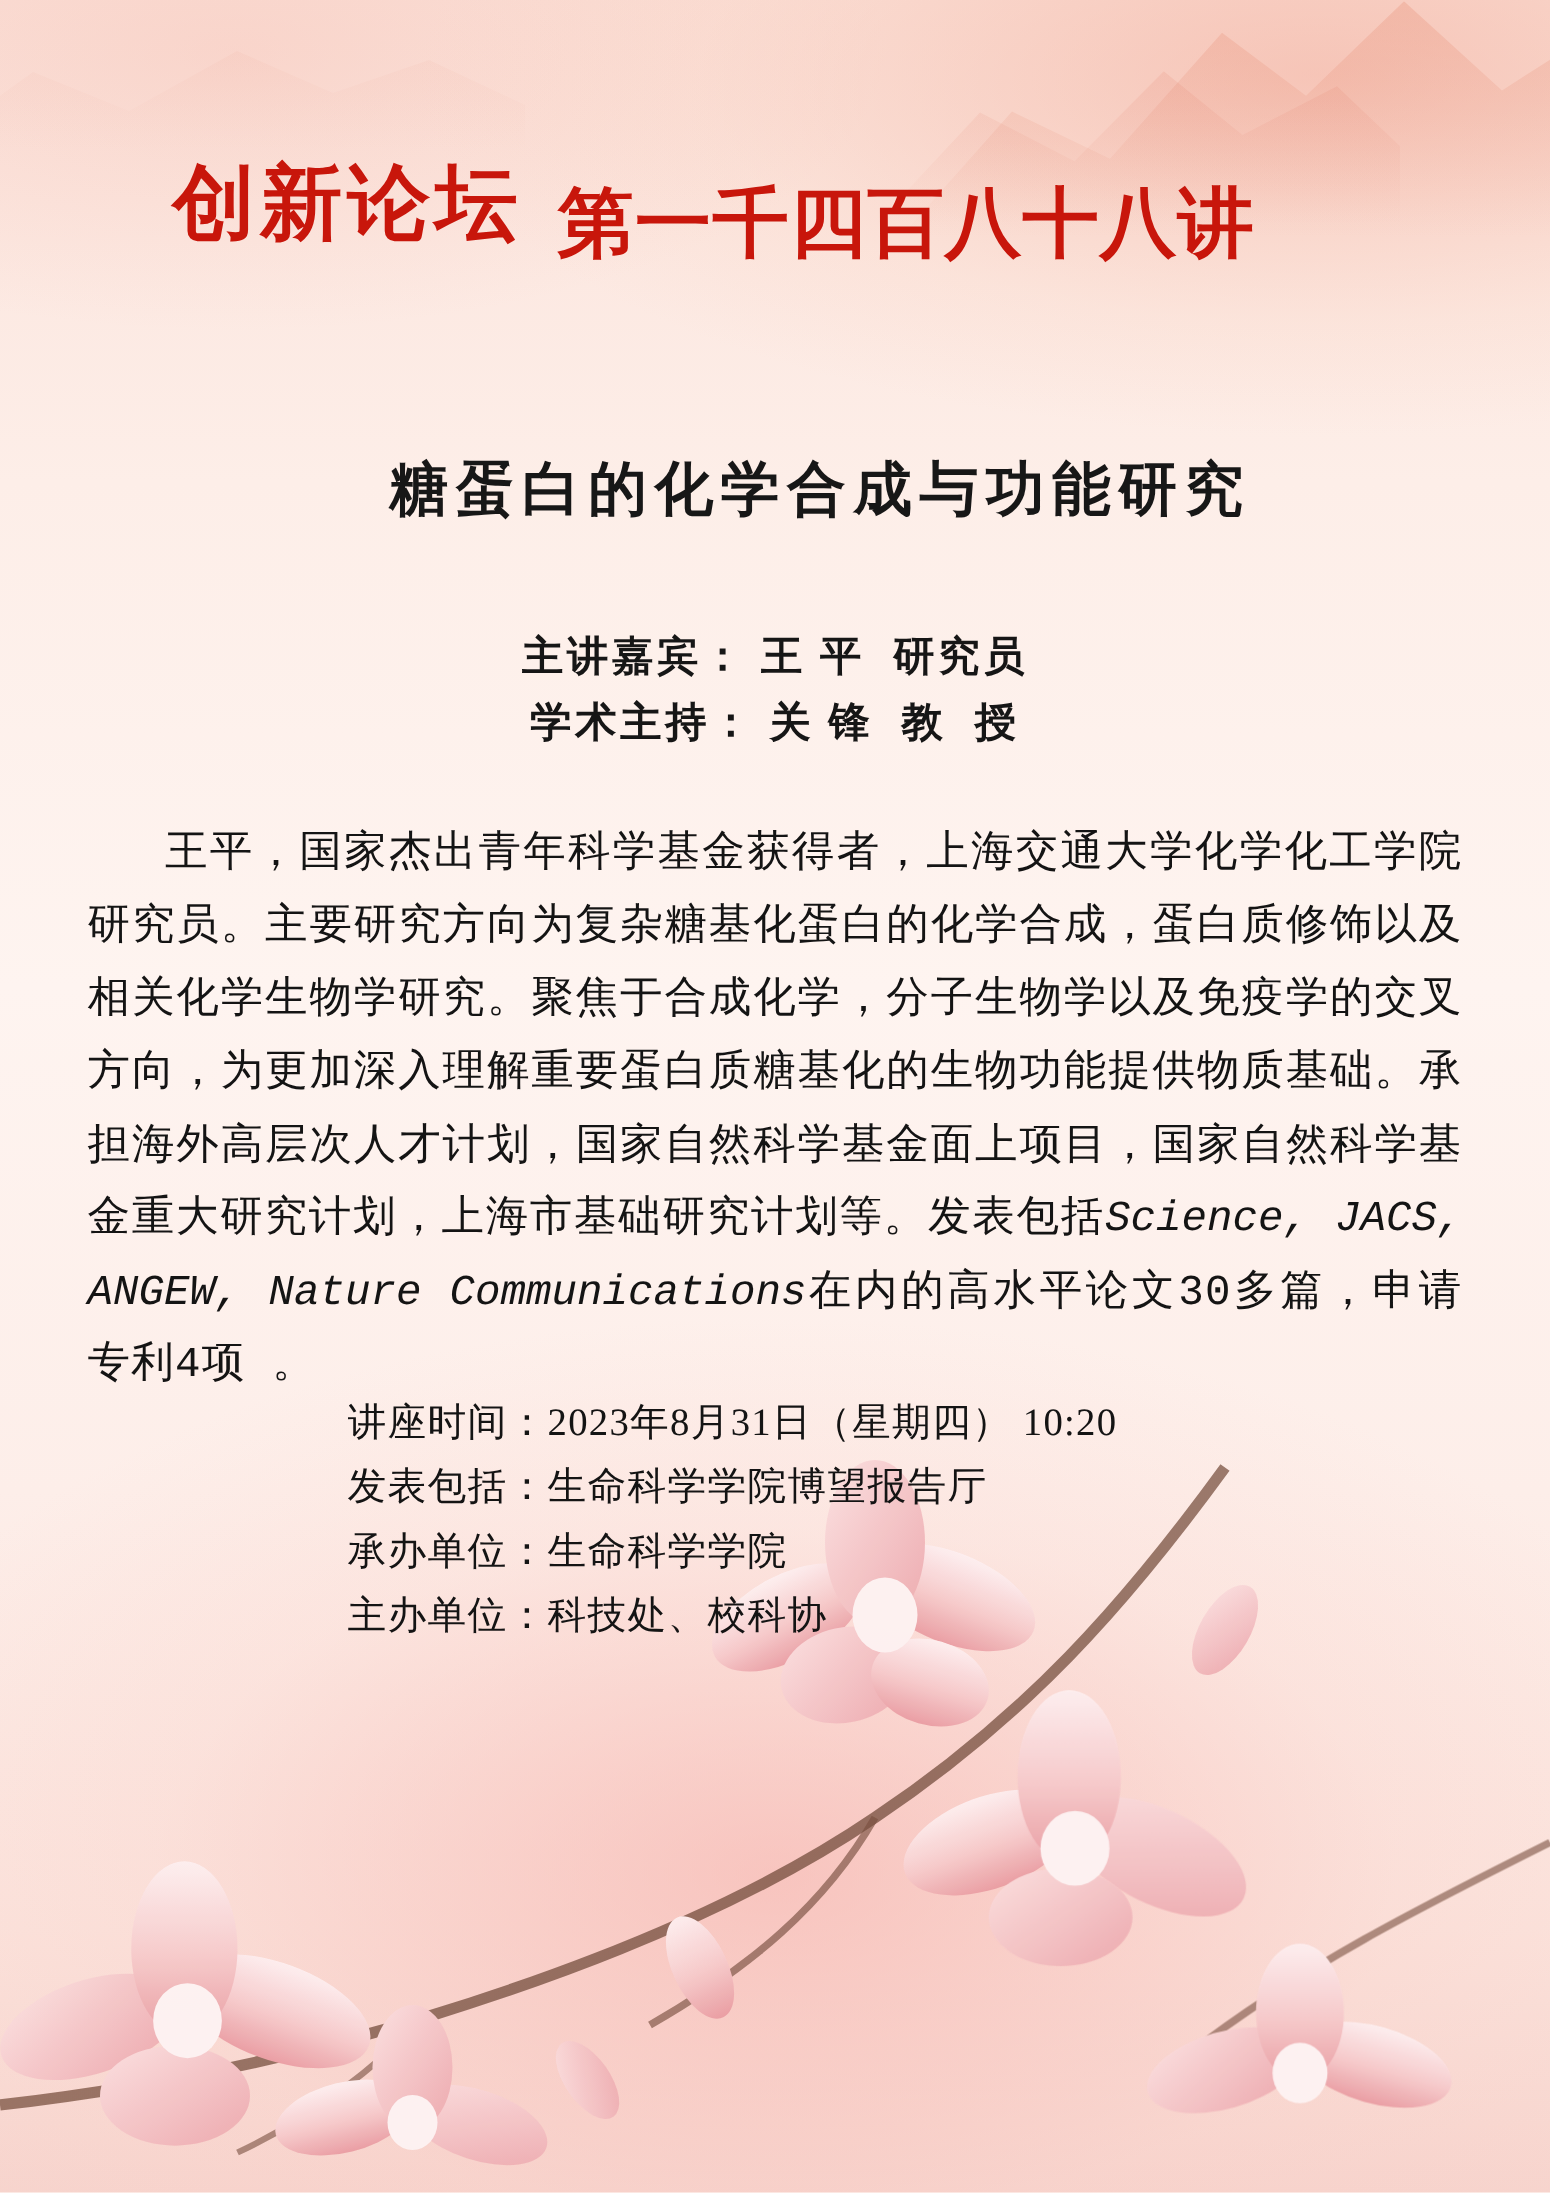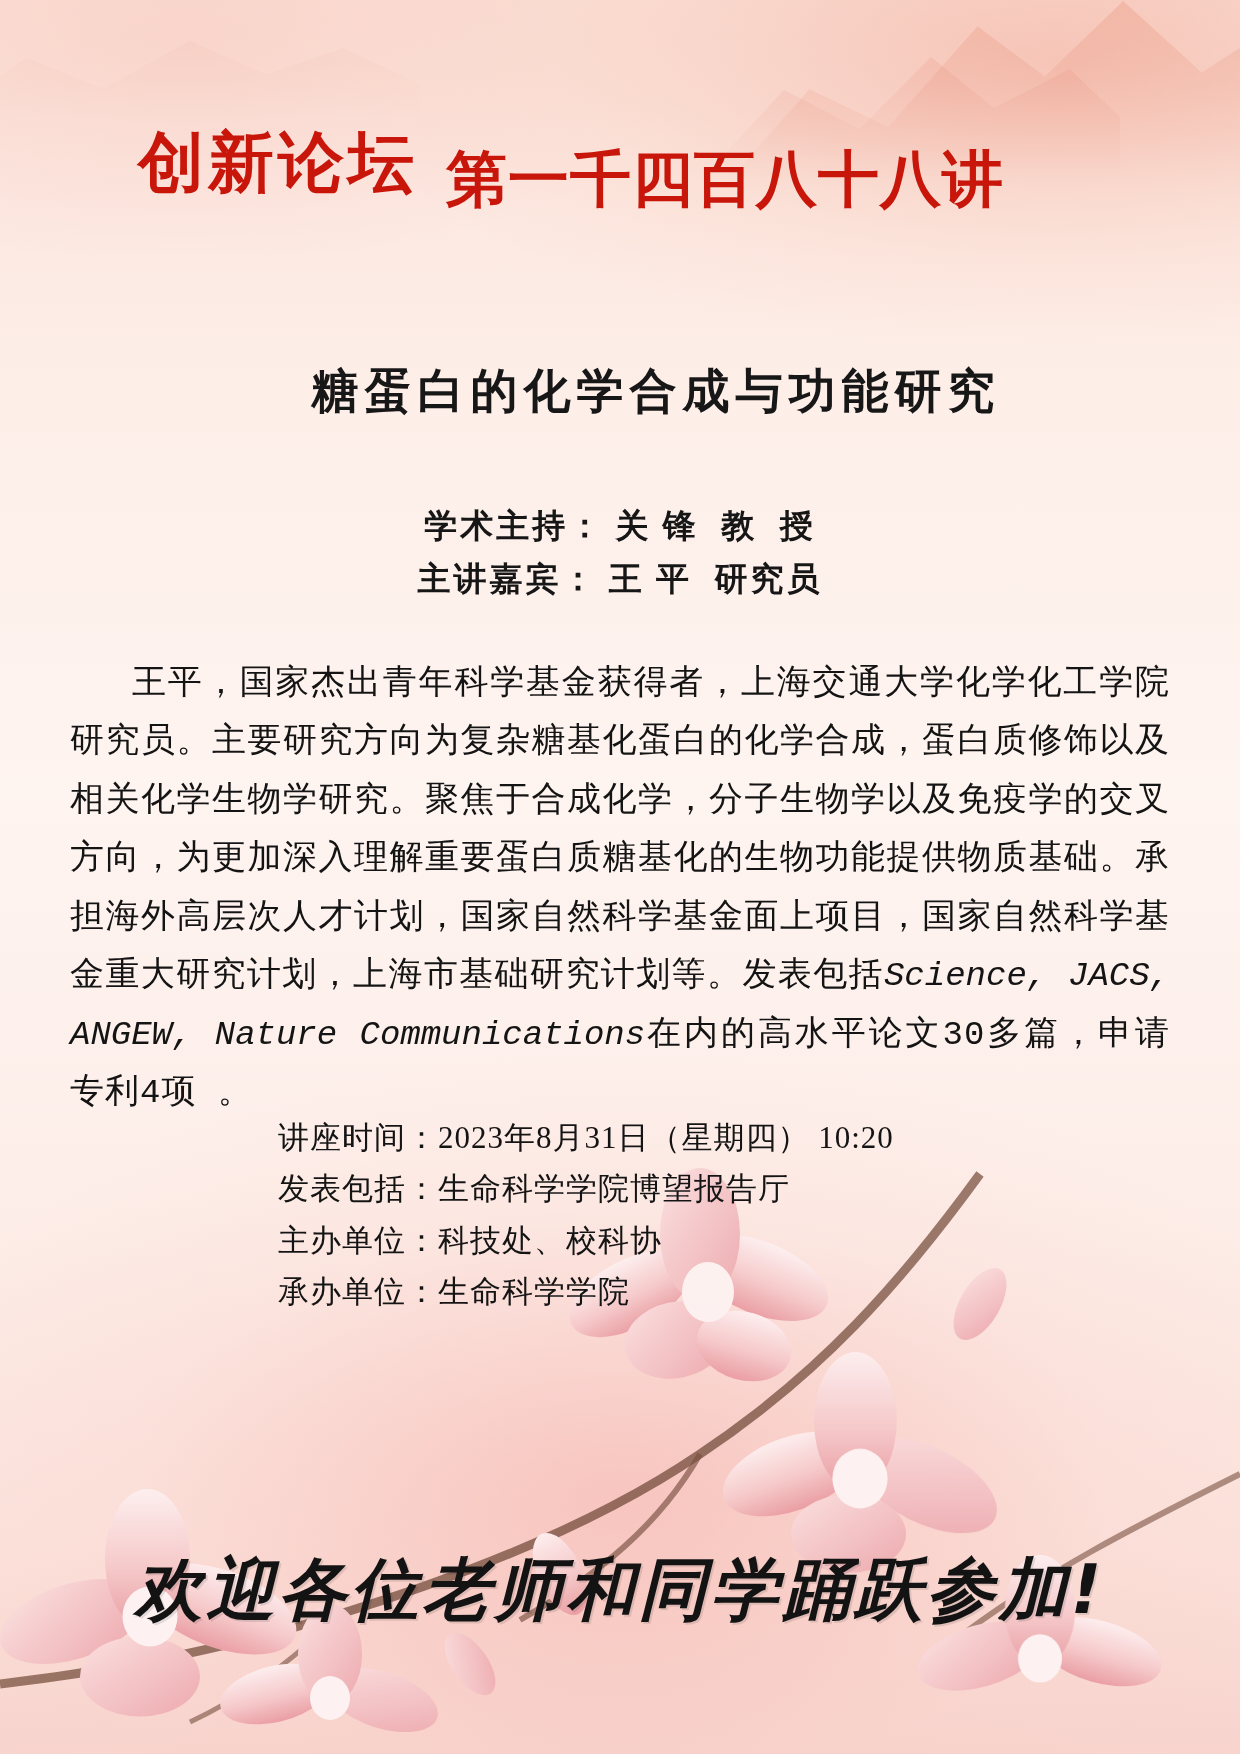--- a/index.html
+++ b/index.html
@@ -197,22 +197,22 @@
 
   <div class="header">
 
     <div class="brand-cn">创新论坛</div>
     <div class="lecture-no">第一千四百八十八讲</div>
   </div>
 
   <div class="title">糖蛋白的化学合成与功能研究</div>
 
   <div class="speakers">
+    <div>主讲嘉宾： 王 平  研究员</div>
     <div>学术主持： 关 锋  教  授</div>
-    <div>主讲嘉宾： 王 平  研究员</div>
   </div>
 
   <div class="bio"><span>王平，国家杰出青年科学基金获得者，上海交通大学化学化工学院研究员。主要研究方向为复杂糖基化蛋白的化学合成，蛋白质修饰以及相关化学生物学研究。聚焦于合成化学，分子生物学以及免疫学的交叉方向，为更加深入理解重要蛋白质糖基化的生物功能提供物质基础。承担海外高层次人才计划，国家自然科学基金面上项目，国家自然科学基金重大研究计划，上海市基础研究计划等。发表包括</span><span class="journals">Science, JACS, ANGEW, Nature Communications</span><span>在内的高水平论文30多篇，申请专利4项 。</span></div>
 
   <div class="flowers">
     <svg width="1240" height="700" viewBox="0 0 1240 700">
       <defs>
         <linearGradient id="pet" x1="0" y1="0" x2="0" y2="1">
           <stop offset="0%" stop-color="#fdeff0"></stop>
           <stop offset="55%" stop-color="#f6c9ca"></stop>
@@ -283,19 +283,18 @@
         <g transform="translate(470,610)">
           <ellipse cx="0" cy="0" rx="18" ry="36" fill="url(#pet2)" transform="rotate(-35)"></ellipse>
         </g>
       </g>
     </svg>
   </div>
 
   <div class="info">
     <div>讲座时间：2023年8月31日（星期四） 10:20</div>
     <div>发表包括：生命科学学院博望报告厅</div>
+    <div>承办单位：生命科学学院</div>
     <div>主办单位：科技处、校科协</div>
-    <div>承办单位：生命科学学院</div>
   </div>
 
-  <div class="slogan">欢迎各位老师和同学踊跃参加!</div>
 
 </div>
 
 </body></html>

